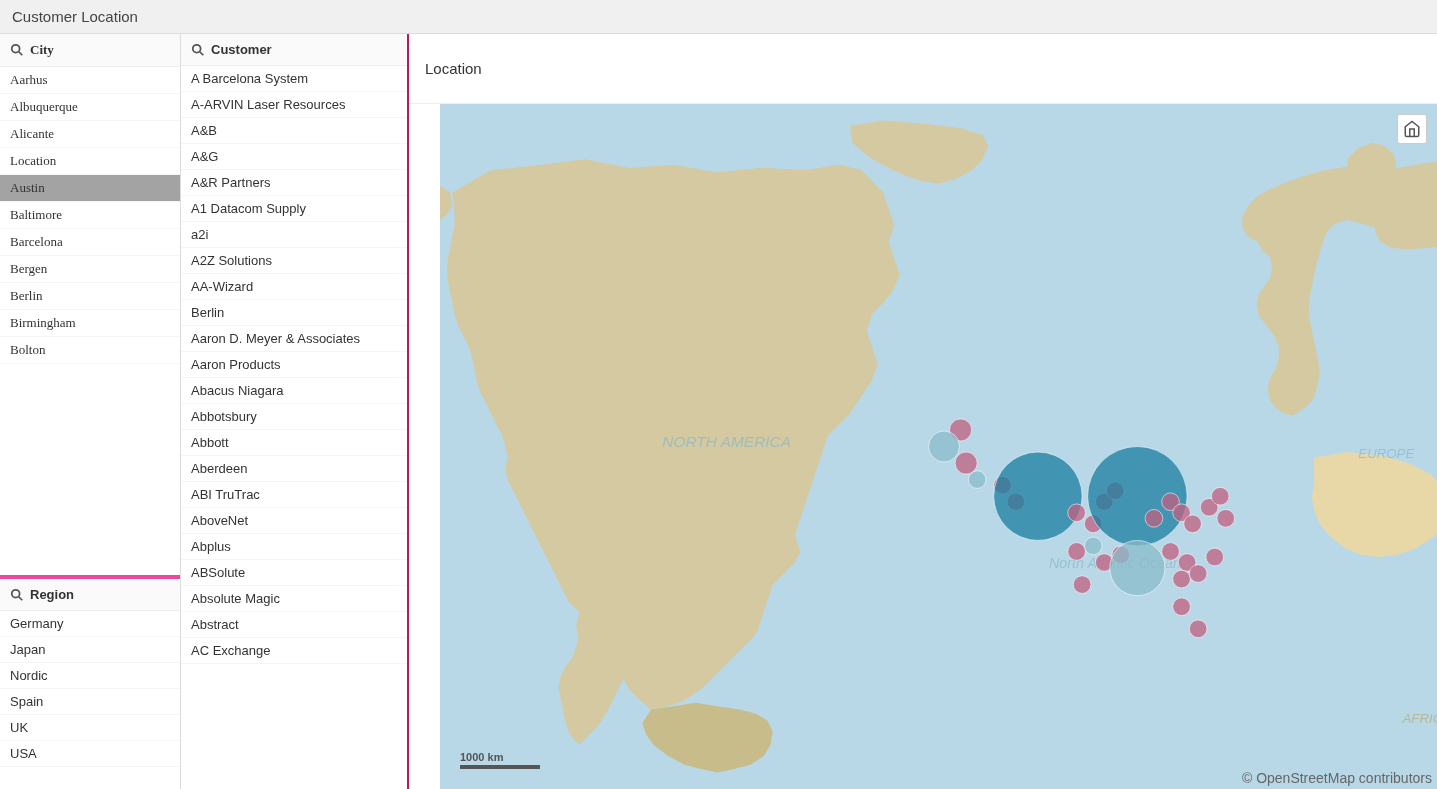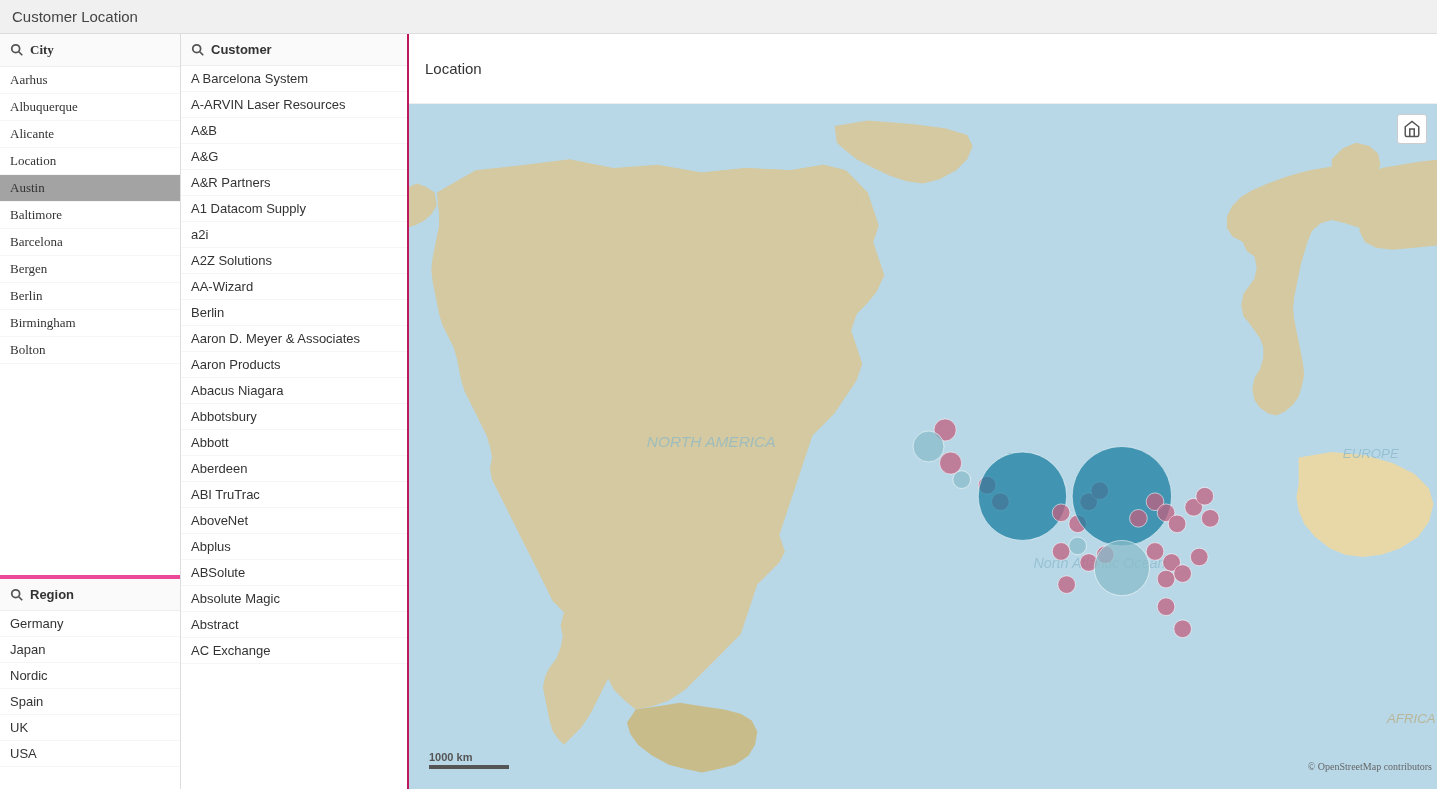--- a/index.html
+++ b/index.html
@@ -102,20 +102,21 @@
       font-size: 15px;
       font-weight: normal;
       color: #333;
       background: #fff;
       flex-shrink: 0;
     }
     #map-container {
       flex: 1;
       position: relative;
       overflow: hidden;
+      margin-left: 31px;
     }
     
     #map-svg {
       width: 100%;
       height: 100%;
     }
     .home-button {
       position: absolute;
       top: 10px;
       right: 10px;
@@ -143,25 +144,24 @@
       font-weight: bold;
     }
     .scale-bar {
       width: 80px;
       height: 4px;
       background: #555;
       margin-top: 2px;
     }
     .attribution {
       position: absolute;
-      bottom: 17px;
+      bottom: 3px;
       right: 5px;
-      font-size: 10px;
+      font-size: 14px;
       color: #666;
-      font-family: Liberation Serif, serif;
     }
     
     .list-container::-webkit-scrollbar {
       width: 8px;
     }
     .list-container::-webkit-scrollbar-track {
       background: #f1f1f1;
     }
     .list-container::-webkit-scrollbar-thumb {
       background: #ccc;

